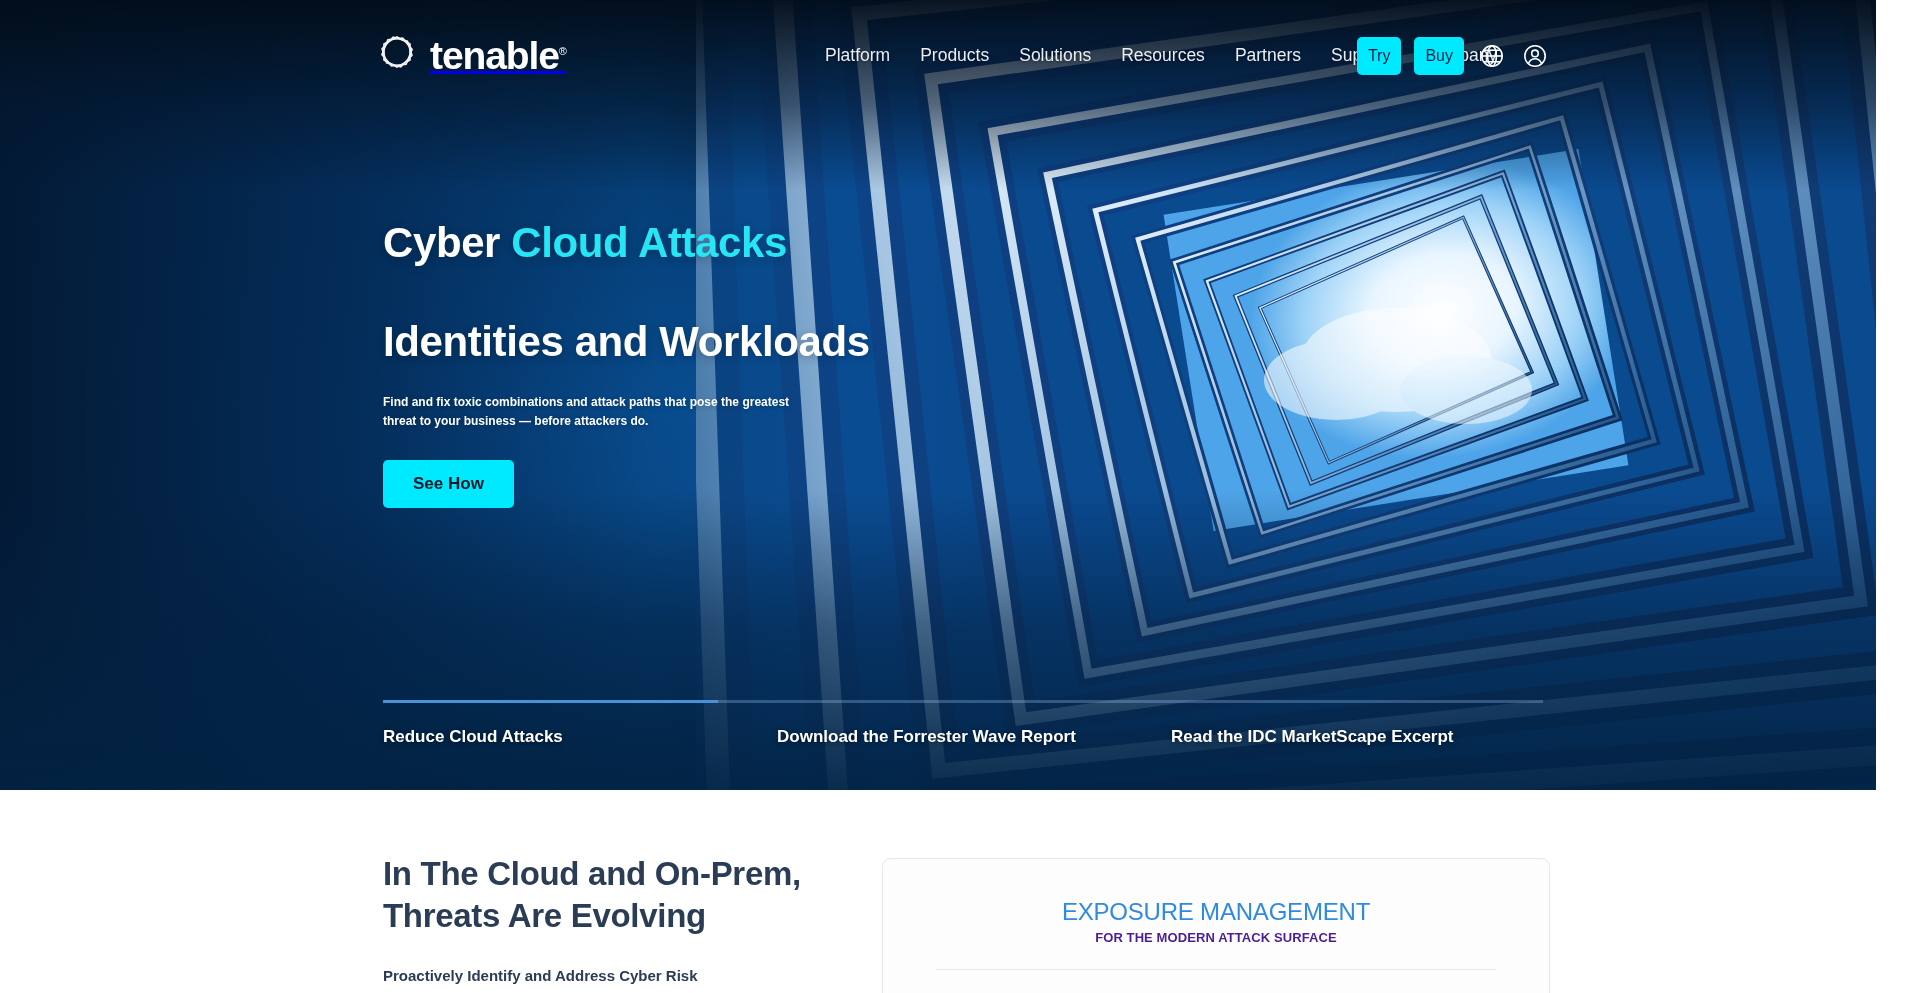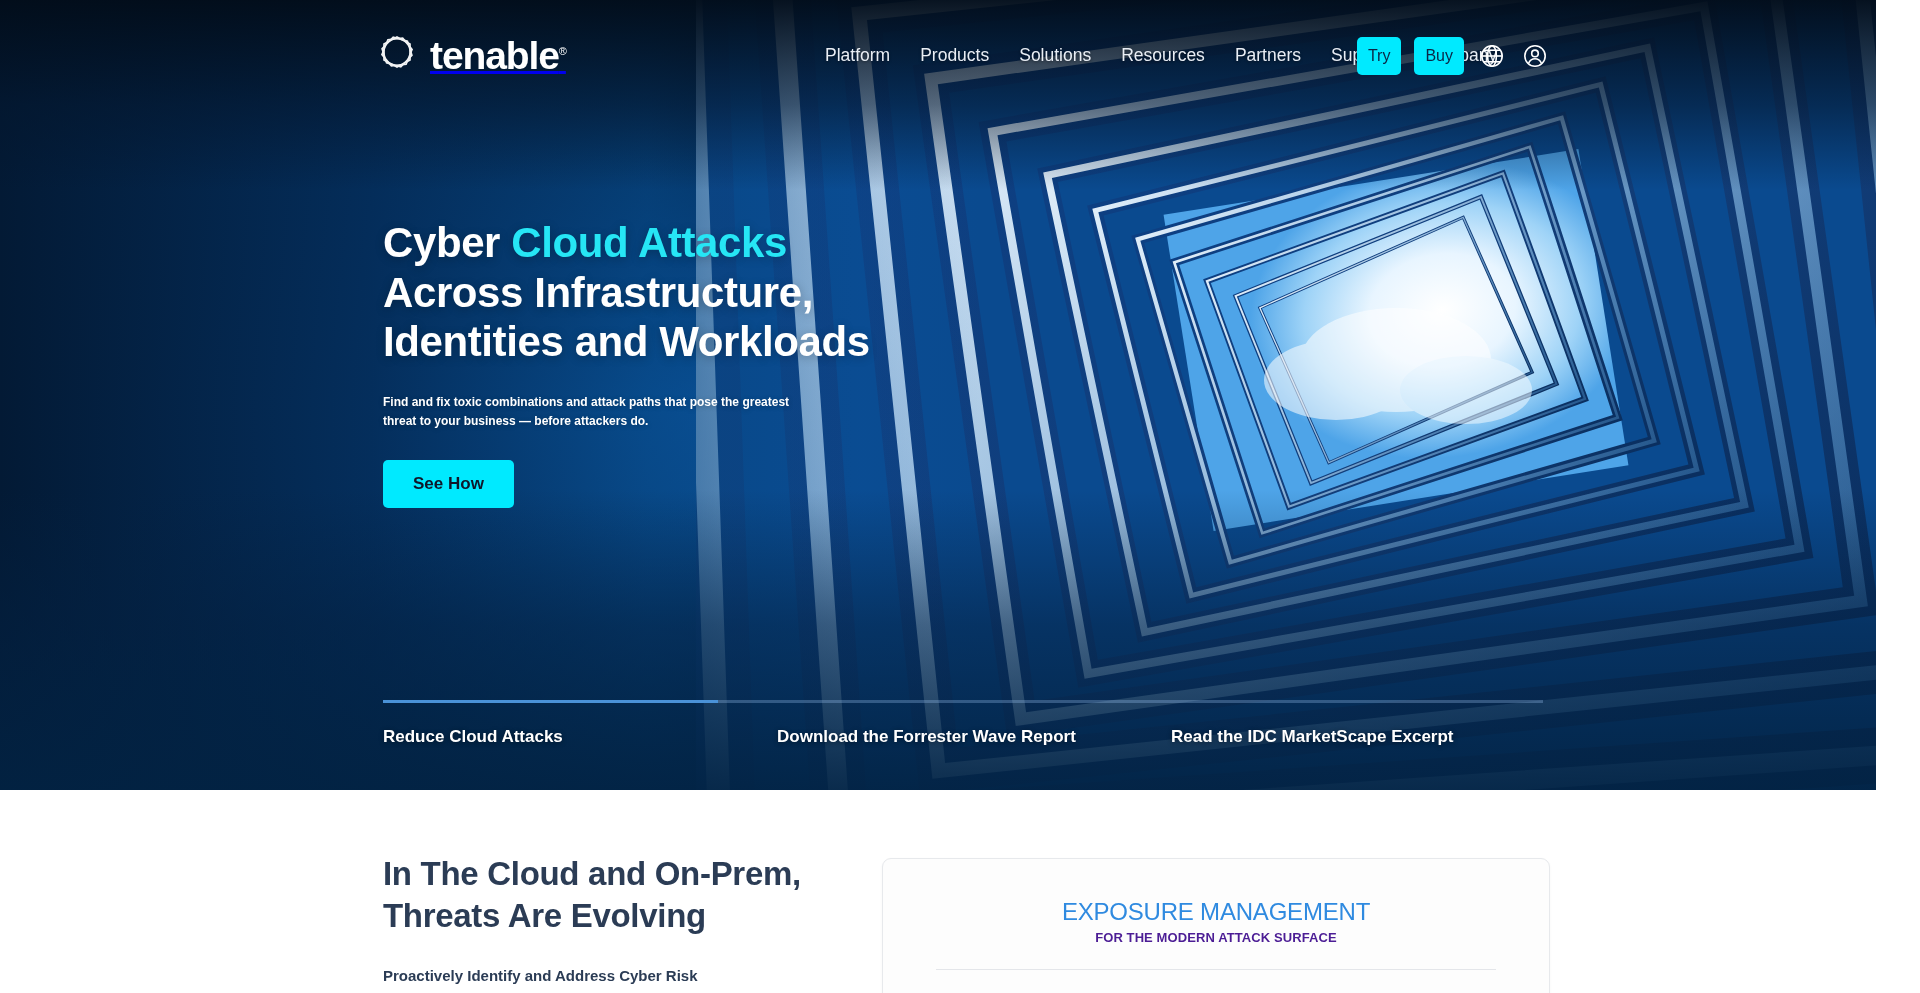--- a/index.html
+++ b/index.html
@@ -301,21 +301,21 @@
             <circle cx="13" cy="10.4" r="3.3"></circle>
             <path d="M6.6 20.3c1.3-3.1 4-4.6 6.4-4.6s5.1 1.5 6.4 4.6"></path>
           </svg>
         </button>
       </div>
     </div>
 
     <div class="hero-content">
       <h1 class="hero-h1">
         <span>Cyber </span><span class="accent">Cloud Attacks</span><br>
-        <span>Across Infrastructure,</span><br>
+        <br>
         <span>Identities and Workloads</span>
       </h1>
       <p class="hero-sub">Find and fix toxic combinations and attack paths that pose the greatest threat to your business — before attackers do.</p>
       <button class="hero-cta">See How</button>
     </div>
 
     <div class="hero-tabs">
       <div class="tabs-rule">
         <div class="active-seg"></div>
       </div>

